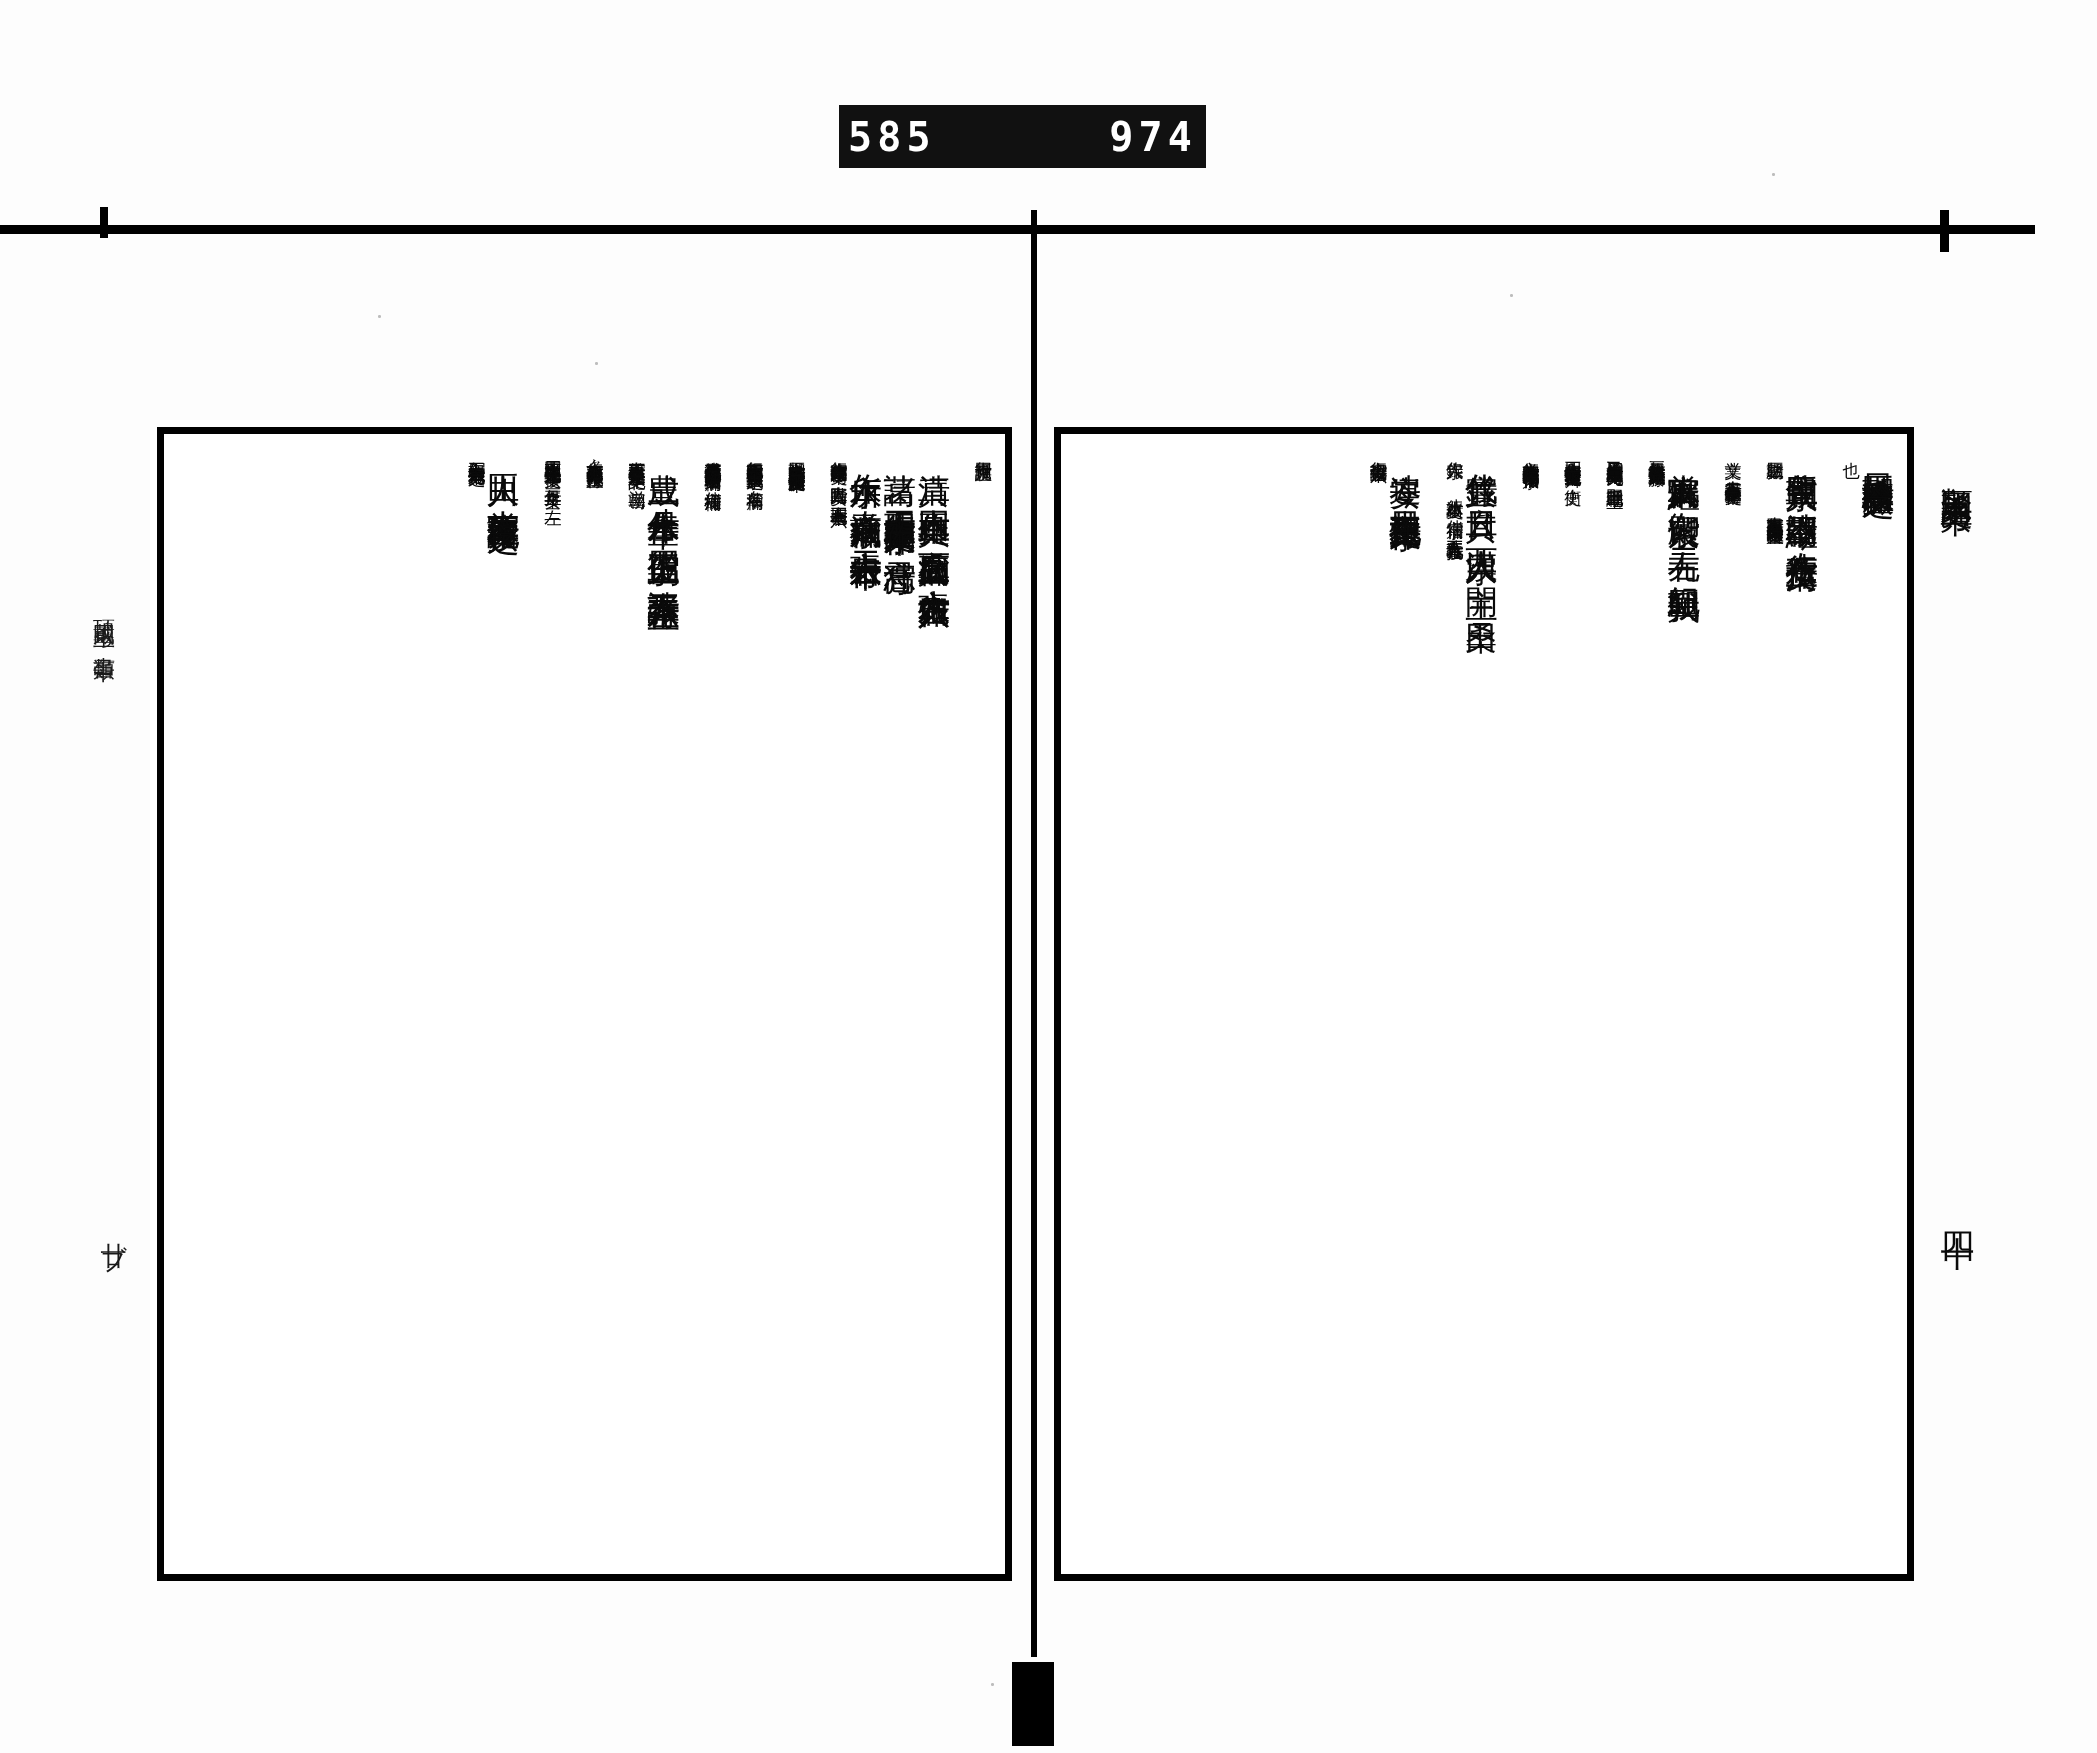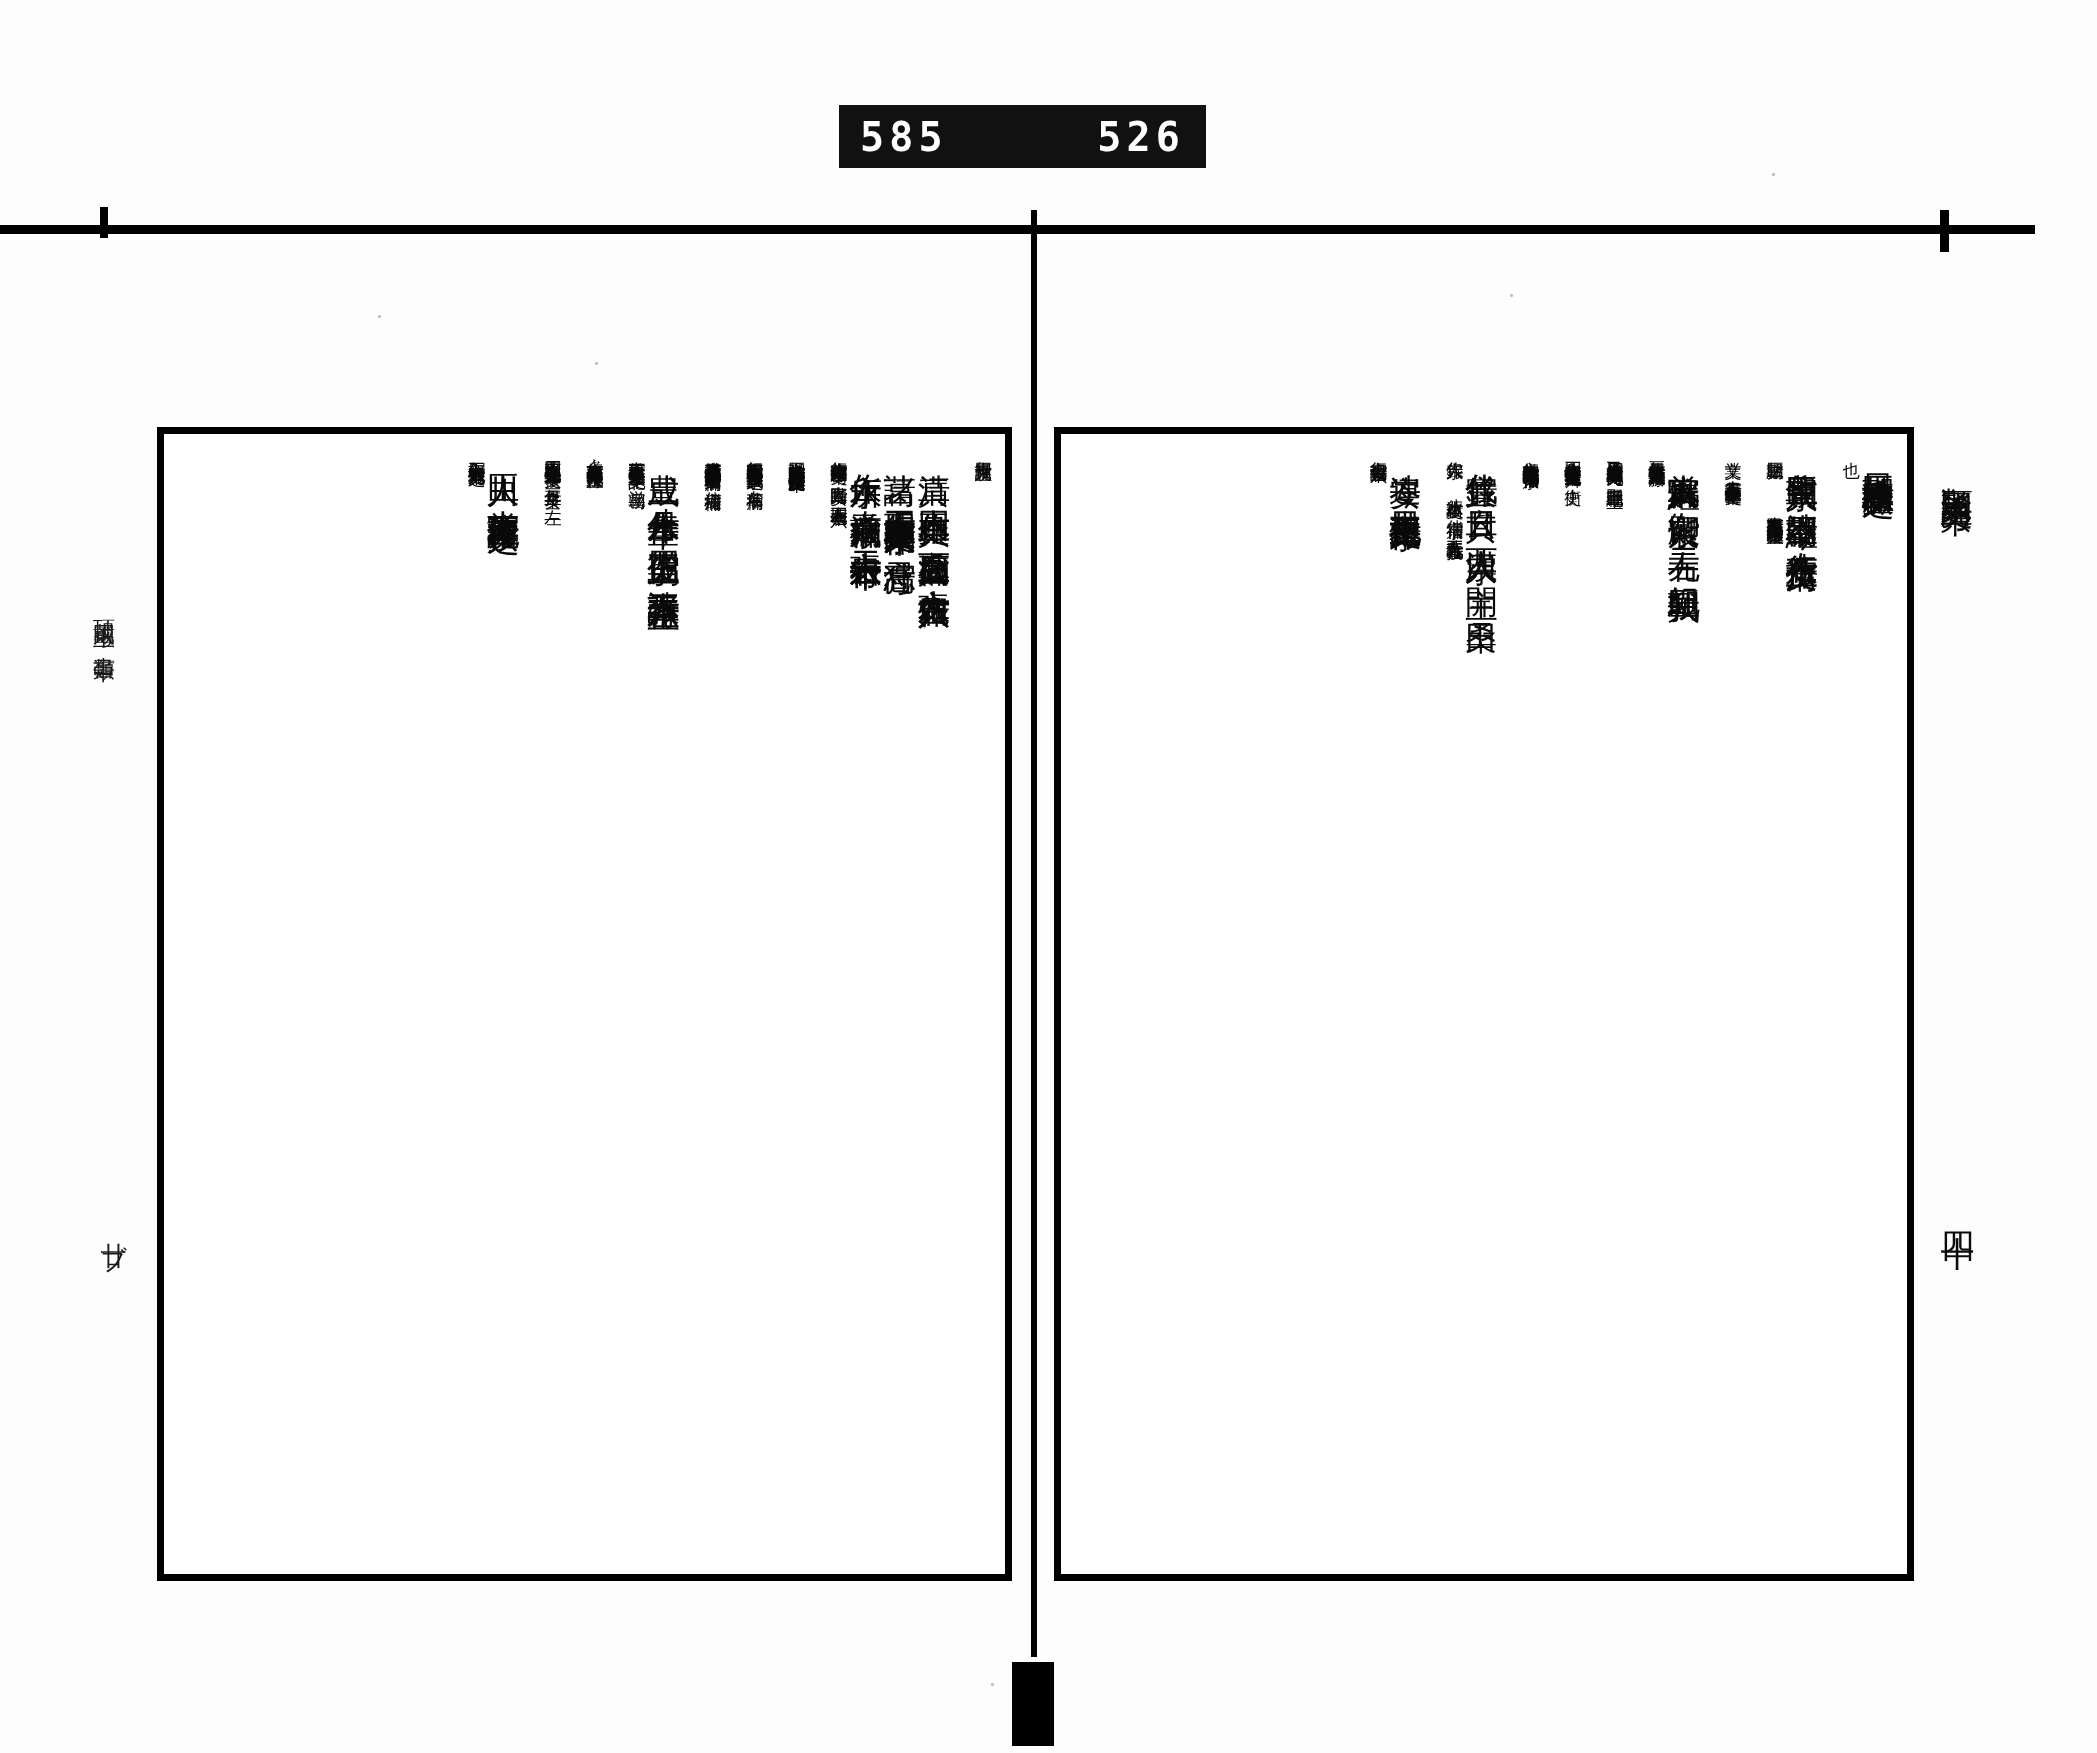--- a/index.html
+++ b/index.html
@@ -26,21 +26,21 @@
   .counter-strip {
     position: absolute;
     left: 839px;
     top: 105px;
     width: 367px;
     height: 63px;
     background: #111111;
     display: flex;
     align-items: center;
     justify-content: space-between;
-    padding: 0 21px;
+    padding: 0 9px;
     box-sizing: border-box;
   }
   .counter-num {
     color: #ffffff;
     font-family: "DejaVu Sans Mono", monospace;
     font-size: 40px;
     letter-spacing: 5.2px;
     line-height: 1;
     font-weight: bold;
   }
@@ -177,21 +177,21 @@
     border-radius: 50%;
   }
 </style>
 </head>
 <body>
 
 <div class="film-bg"></div>
 
 <div class="counter-strip">
   <span class="counter-num">585</span>
-  <span class="counter-num">526</span>
+  <span class="counter-num">974</span>
 </div>
 
 <div class="top-rule"></div>
 <div class="top-rule-left-tick"></div>
 <div class="top-rule-right-tick"></div>
 
 <div class="gutter"></div>
 <div class="gutter-knob"></div>
 
 <div class="page-frame page-right">

